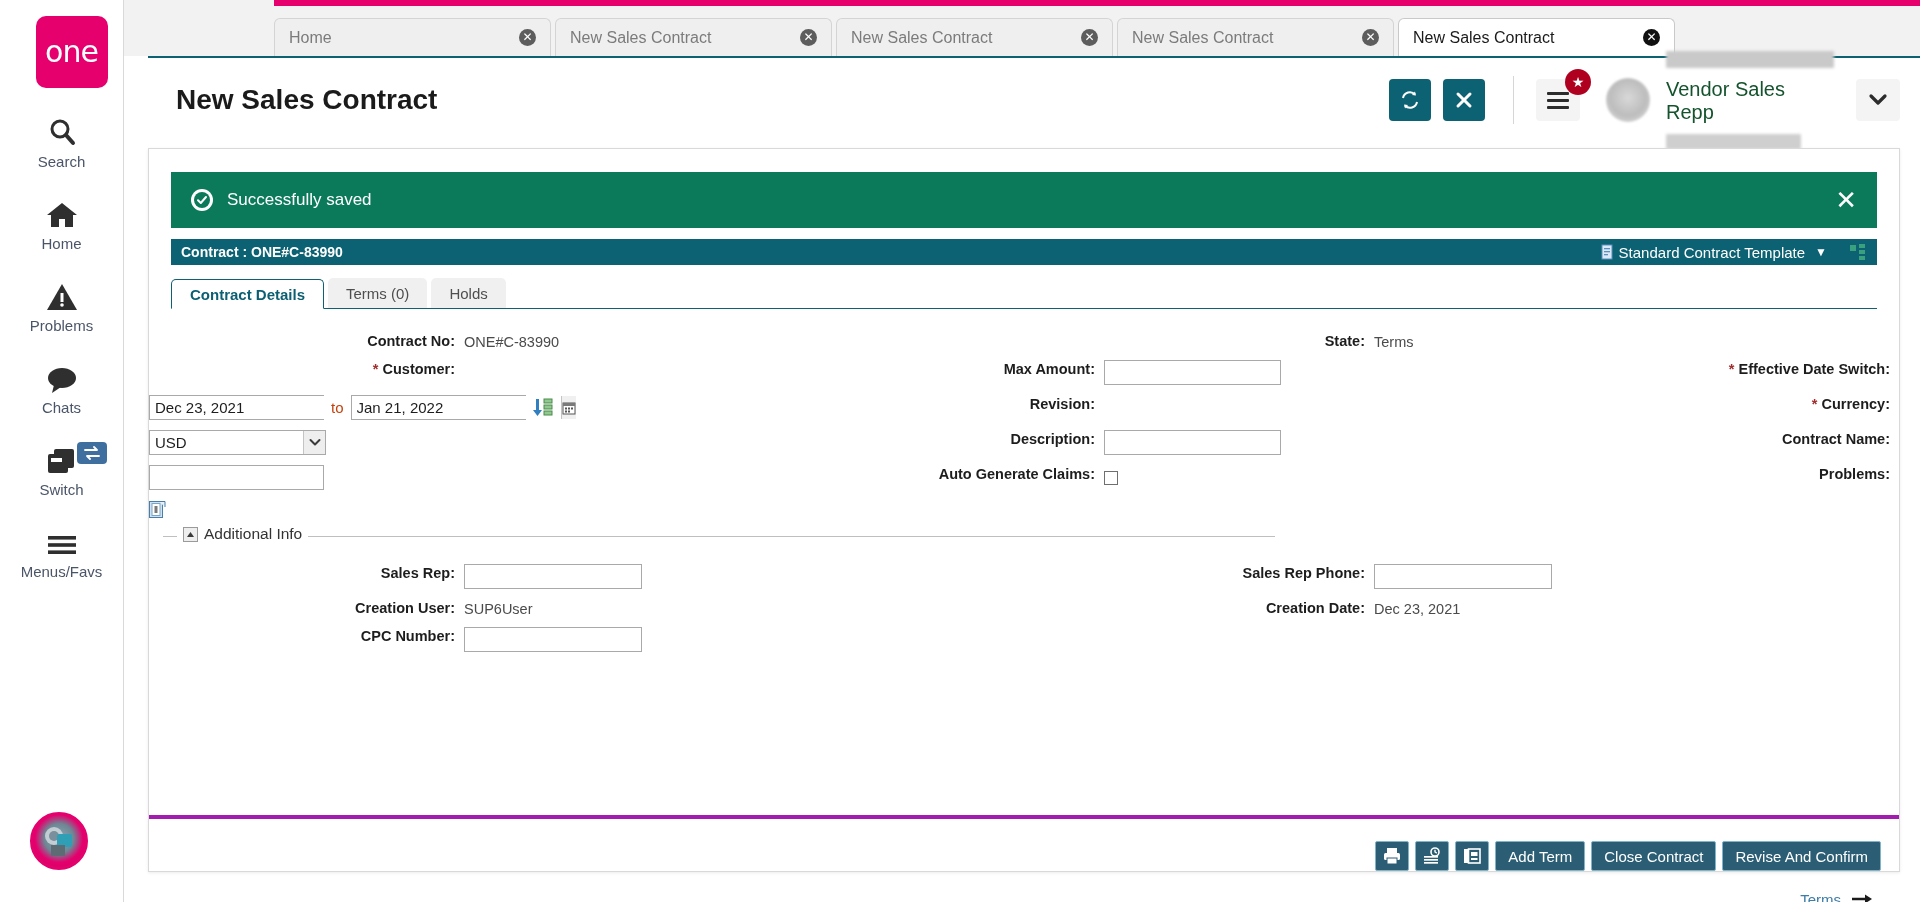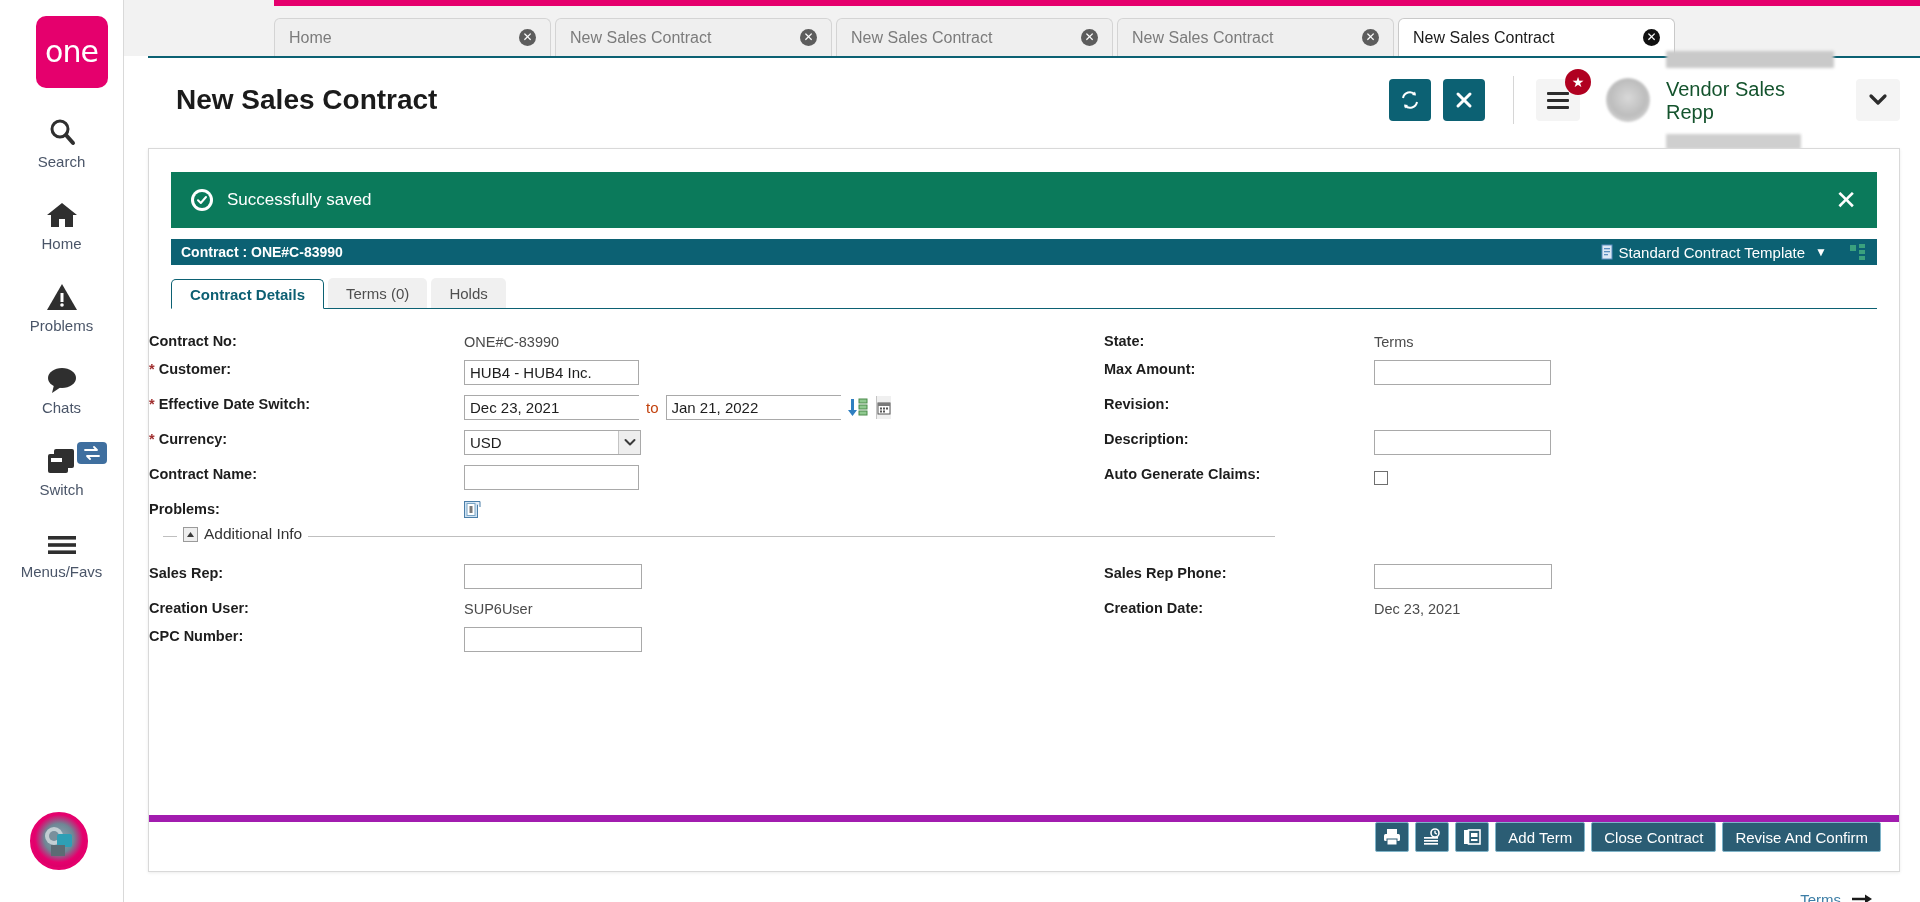--- a/index.html
+++ b/index.html
@@ -161,21 +161,21 @@
     font-size: 15px; display:flex; align-items:center; cursor:pointer;
     border-top-left-radius:5px; border-top-right-radius:5px; margin-right: 4px;
   }
   .tab2.active {
     background:#ffffff; color:#0c5f72; font-weight:bold;
     border:1px solid #0c6173; border-bottom: 1px solid #fff; margin-bottom:-1px;
   }
 
   .form { padding: 18px 0 0 0; position: relative; font-size: 15px; }
   .grid { display:grid; grid-template-columns: 315px 640px 270px 1fr; }
-  .lab { padding: 6px 9px 6px 0; font-weight: bold; color:#1d1d1d; font-size:14.5px; white-space:nowrap;}
+  .lab { text-align: right; padding: 6px 9px 6px 0; font-weight: bold; color:#1d1d1d; font-size:14.5px; white-space:nowrap;}
   .lab .req { color:#a03030; }
   .val { padding: 5px 0; display:flex; align-items:center; }
   .ro { color:#4b4b4b; font-size:14.5px; padding-top:2px;}
   .inp {
     height: 25px; border: 1px solid #a9a9a9; background:#fff; font-size:15px;
     padding: 0 5px; color:#1d1d1d; font-family:"Liberation Sans",sans-serif;
   }
   .inp.w175 { width: 175px; }
   .inp.w177 { width: 177px; }
   .dateinp { width: 175px; display:flex; }
@@ -201,22 +201,22 @@
     display:flex;align-items:center;justify-content:center; margin-right:6px; cursor:pointer;
   }
 
   .termslink {
     position:absolute; right: 26px; bottom: 0; display:flex; align-items:center;
     color:#3d7ea6; font-size:15px; cursor:pointer;
   }
 
   .footerbar {
     position:absolute; left:0; right:0; bottom:0; height:56px;
-    border-top: 7px solid #a21caf; background:#fff;
-    display:flex; align-items:flex-start; justify-content:flex-end; padding-right:18px;
+    border-top: 4px solid #a21caf; background:#fff;
+    display:flex; align-items:flex-end; justify-content:flex-end; padding-right:18px;
   }
   .fbtn {
     height: 30px; background:#2b5d74; border:1px solid #7fb4c9; color:#fff;
     font-size:15px; display:flex; align-items:center; justify-content:center;
     padding: 0 12px; margin-left: 6px; cursor:pointer; border-radius:2px;
     font-family:"Liberation Sans", sans-serif;
   }
   .fbtn.icn { width: 34px; padding:0; }
 </style>
 </head>
@@ -438,23 +438,20 @@
             <span class="ro">ONE#C-83990</span>
           </div>
         <div class="lab">State:</div>
         <div class="val">
             <span class="ro">Terms</span>
           </div>
 
         <div class="lab">
           <span class="req">*</span>
           <span>Customer:</span>
-        </div>
-        <div class="val">
-          <input class="inp w175" value="HUB4 - HUB4 Inc." style="">
         </div>
         <div class="lab">Max Amount:</div>
         <div class="val">
           <input class="inp w177" value="" style="">
         </div>
 
         <div class="lab">
           <span class="req">*</span>
           <span>Effective Date Switch:</span>
         </div>

